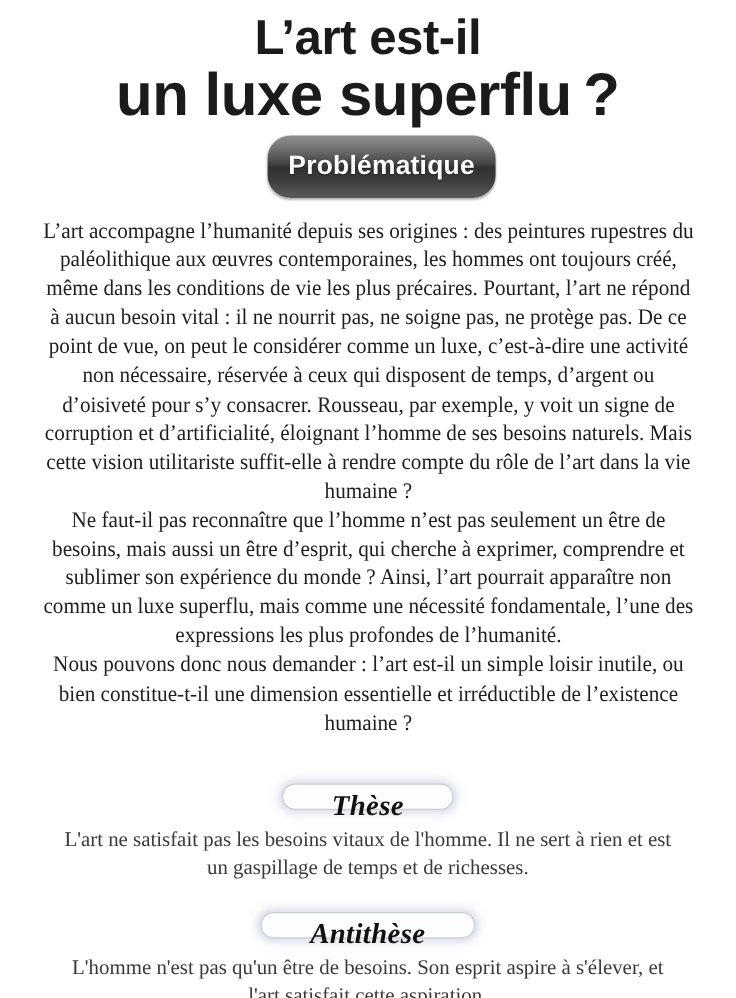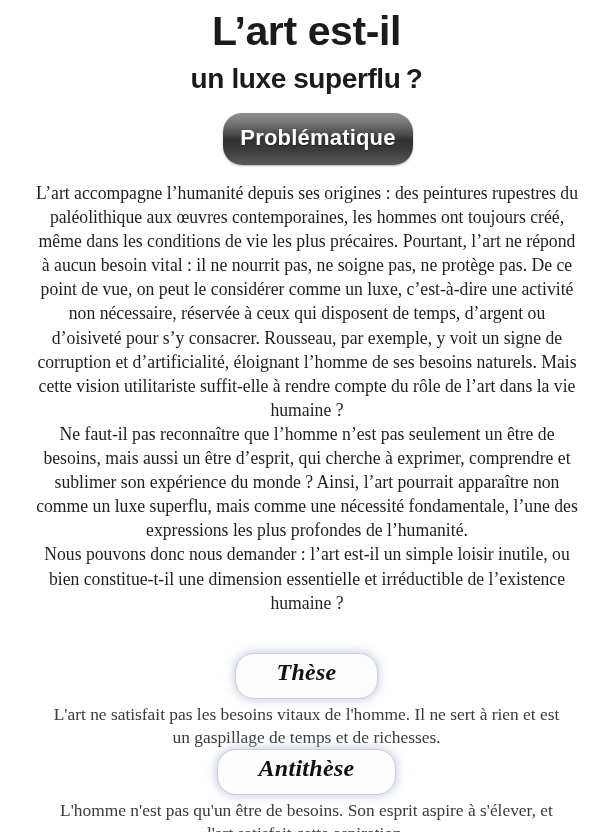--- a/index.html
+++ b/index.html
@@ -31,21 +31,21 @@
   .title-line {
     font-family: "Liberation Sans", "DejaVu Sans", sans-serif;
     font-weight: bold;
     font-size: 41px;
     line-height: 48px;
     color: #1b1b1b;
     letter-spacing: -0.4px;
     white-space: pre;
   }
   .title-line.line2 {
-    font-size: 28px;
+    font-size: 50px;
   }
 
   
   .prob-wrap {
     text-align: center;
     margin-top: 10px;
     margin-left: 23px;
   }
   .prob-btn {
     display: inline-block;
@@ -87,25 +87,25 @@
   .body-text p {
     margin: 0;
     padding: 0;
   }
 
   
   .pill-wrap {
     text-align: center;
   }
   .pill-wrap.these { margin-top: 38px; }
-  .pill-wrap.antithese { }
+  .pill-wrap.antithese { margin-top: 26px; }
 
   .light-pill {
     display: inline-block;
-    height: 46px;
+    height: 22px;
     line-height: 36px;
     padding: 0 40px;
     min-width: 98px;
     border-radius: 19px;
     border: 1.3px solid #c9cdd6;
     background: #fdfdfe;
     color: #111111;
     font-family: "Liberation Serif", "DejaVu Serif", serif;
     font-weight: bold;
     font-style: italic;

